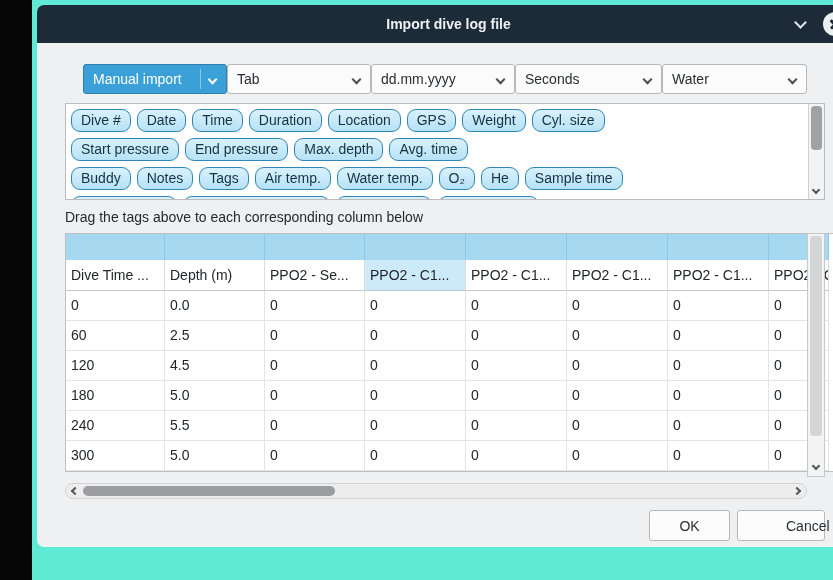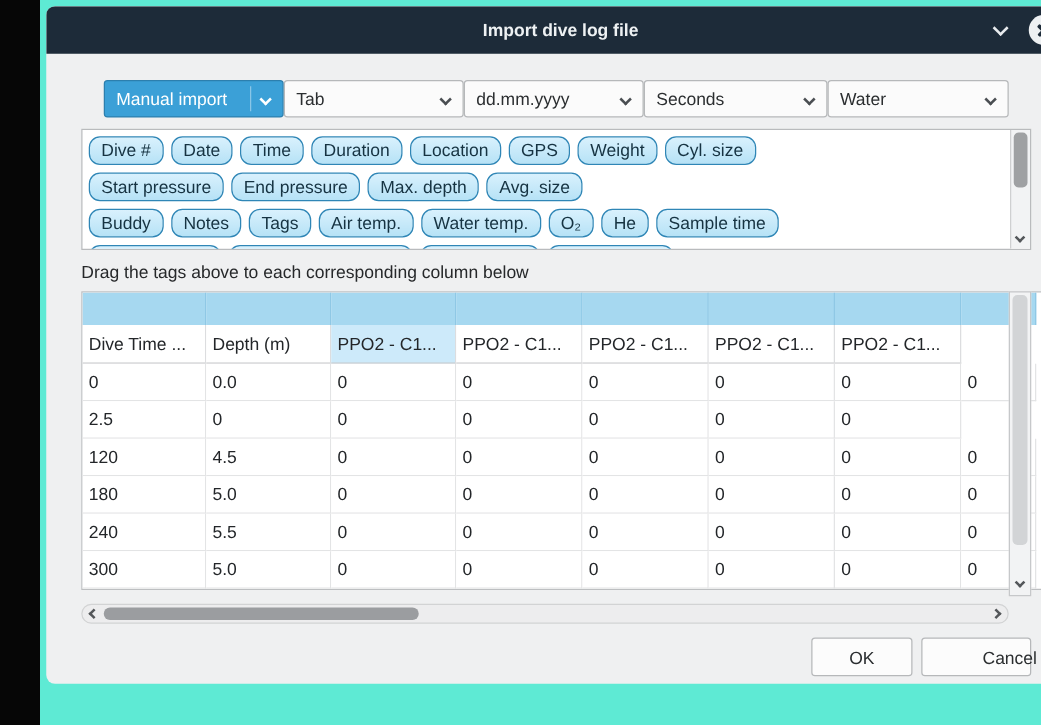--- a/index.html
+++ b/index.html
@@ -142,21 +142,21 @@
             <span class="tag">Duration</span>
             <span class="tag">Location</span>
             <span class="tag">GPS</span>
             <span class="tag">Weight</span>
             <span class="tag">Cyl. size</span>
           </div>
           <div class="tag-row">
             <span class="tag">Start pressure</span>
             <span class="tag">End pressure</span>
             <span class="tag">Max. depth</span>
-            <span class="tag">Avg. size</span>
+            <span class="tag">Avg. time</span>
           </div>
           <div class="tag-row">
             <span class="tag">Buddy</span>
             <span class="tag">Notes</span>
             <span class="tag">Tags</span>
             <span class="tag">Air temp.</span>
             <span class="tag">Water temp.</span>
             <span class="tag">O₂</span>
             <span class="tag">He</span>
             <span class="tag">Sample time</span>
@@ -183,38 +183,40 @@
           <div class="drop-cell"></div>
           <div class="drop-cell"></div>
           <div class="drop-cell"></div>
           <div class="drop-cell"></div>
           <div class="drop-cell"></div>
           <div class="drop-cell"></div>
         </div>
       <div class="grid-row" id="hdr-row">
           <div class="hdr-cell">Dive Time ...</div>
           <div class="hdr-cell">Depth (m)</div>
+          <div class="hdr-cell">PPO2 - Se...</div>
           <div class="hdr-cell hl">PPO2 - C1...</div>
           <div class="hdr-cell">PPO2 - C1...</div>
           <div class="hdr-cell">PPO2 - C1...</div>
           <div class="hdr-cell">PPO2 - C1...</div>
           <div class="hdr-cell">PPO2 - C1...</div>
         </div>
       <div id="tbl-body">
           <div class="grid-row">
             <div class="data-cell">0</div>
             <div class="data-cell">0.0</div>
             <div class="data-cell">0</div>
             <div class="data-cell">0</div>
             <div class="data-cell">0</div>
             <div class="data-cell">0</div>
             <div class="data-cell">0</div>
             <div class="data-cell">0</div>
           </div>
           <div class="grid-row">
+            <div class="data-cell">60</div>
             <div class="data-cell">2.5</div>
             <div class="data-cell">0</div>
             <div class="data-cell">0</div>
             <div class="data-cell">0</div>
             <div class="data-cell">0</div>
             <div class="data-cell">0</div>
             <div class="data-cell">0</div>
           </div>
           <div class="grid-row">
             <div class="data-cell">120</div>

